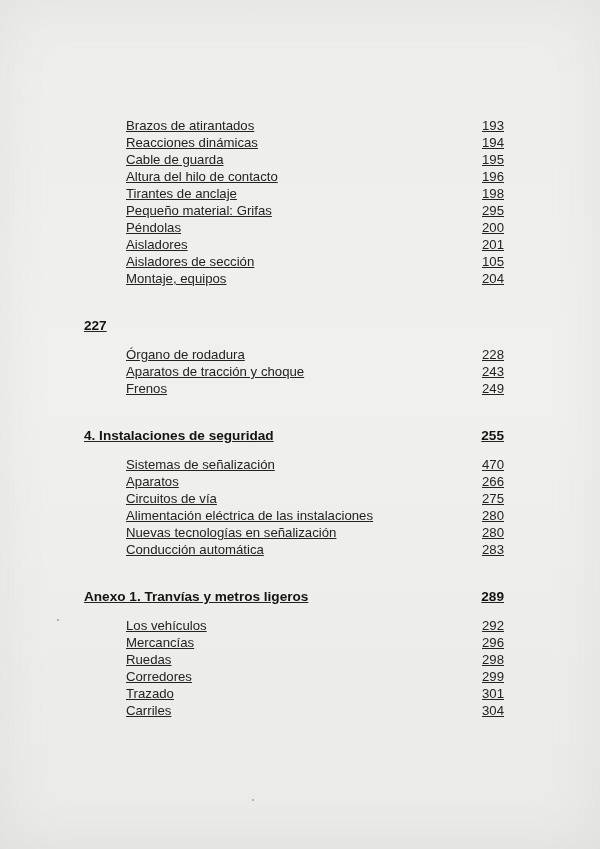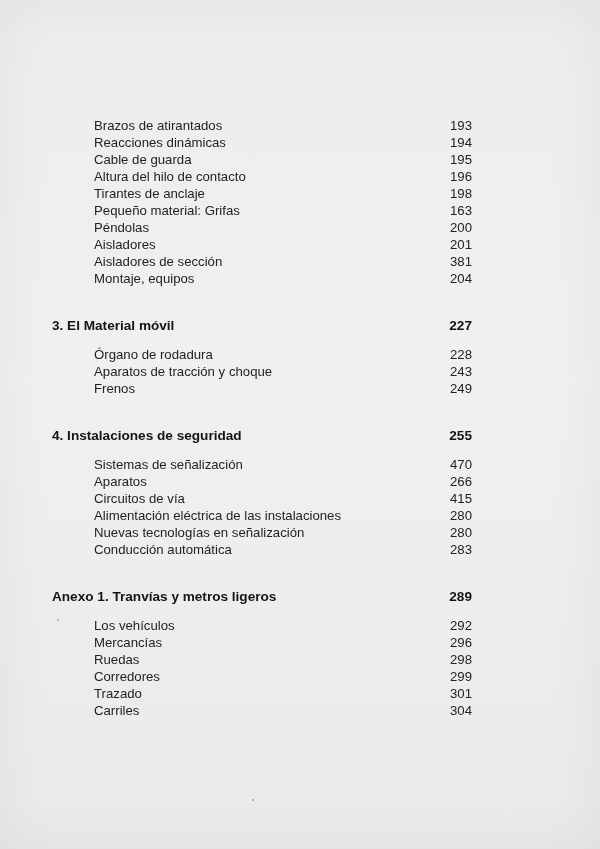--- a/index.html
+++ b/index.html
@@ -15,24 +15,25 @@
     background: #e9e9e7;
   }
   .page {
     position: absolute;
     inset: 0;
     background: linear-gradient(180deg, #ededeb 0%, #f0f0ee 45%, #eaeae8 100%);
     box-shadow: inset 0 0 60px rgba(0,0,0,0.05);
   }
   .toc {
     position: absolute;
-    left: 52px;
+    left: 84px;
     top: 117px;
     width: 420px;
     color: #232323;
+    text-decoration: underline;
   }
   .row {
     display: flex;
     justify-content: space-between;
     align-items: baseline;
     line-height: 17px;
     font-size: 13.2px;
   }
   .entry .label {
     padding-left: 42px;
@@ -79,41 +80,40 @@
     <div class="row entry">
       <span class="label">Altura del hilo de contacto</span>
       <span class="pagenum">196</span>
     </div>
     <div class="row entry">
       <span class="label">Tirantes de anclaje</span>
       <span class="pagenum">198</span>
     </div>
     <div class="row entry">
       <span class="label">Pequeño material: Grifas</span>
-      <span class="pagenum">163</span>
+      <span class="pagenum">295</span>
     </div>
     <div class="row entry">
       <span class="label">Péndolas</span>
       <span class="pagenum">200</span>
     </div>
     <div class="row entry">
       <span class="label">Aisladores</span>
       <span class="pagenum">201</span>
     </div>
     <div class="row entry">
       <span class="label">Aisladores de sección</span>
-      <span class="pagenum">381</span>
+      <span class="pagenum">105</span>
     </div>
     <div class="row entry">
       <span class="label">Montaje, equipos</span>
       <span class="pagenum">204</span>
     </div>
 
     <div class="row heading">
-      <span class="label">3. El Material móvil</span>
       <span class="pagenum">227</span>
     </div>
 
     <div class="row entry">
       <span class="label">Órgano de rodadura</span>
       <span class="pagenum">228</span>
     </div>
     <div class="row entry">
       <span class="label">Aparatos de tracción y choque</span>
       <span class="pagenum">243</span>
@@ -131,21 +131,21 @@
     <div class="row entry">
       <span class="label">Sistemas de señalización</span>
       <span class="pagenum">470</span>
     </div>
     <div class="row entry">
       <span class="label">Aparatos</span>
       <span class="pagenum">266</span>
     </div>
     <div class="row entry">
       <span class="label">Circuitos de vía</span>
-      <span class="pagenum">415</span>
+      <span class="pagenum">275</span>
     </div>
     <div class="row entry">
       <span class="label">Alimentación eléctrica de las instalaciones</span>
       <span class="pagenum">280</span>
     </div>
     <div class="row entry">
       <span class="label">Nuevas tecnologías en señalización</span>
       <span class="pagenum">280</span>
     </div>
     <div class="row entry">

